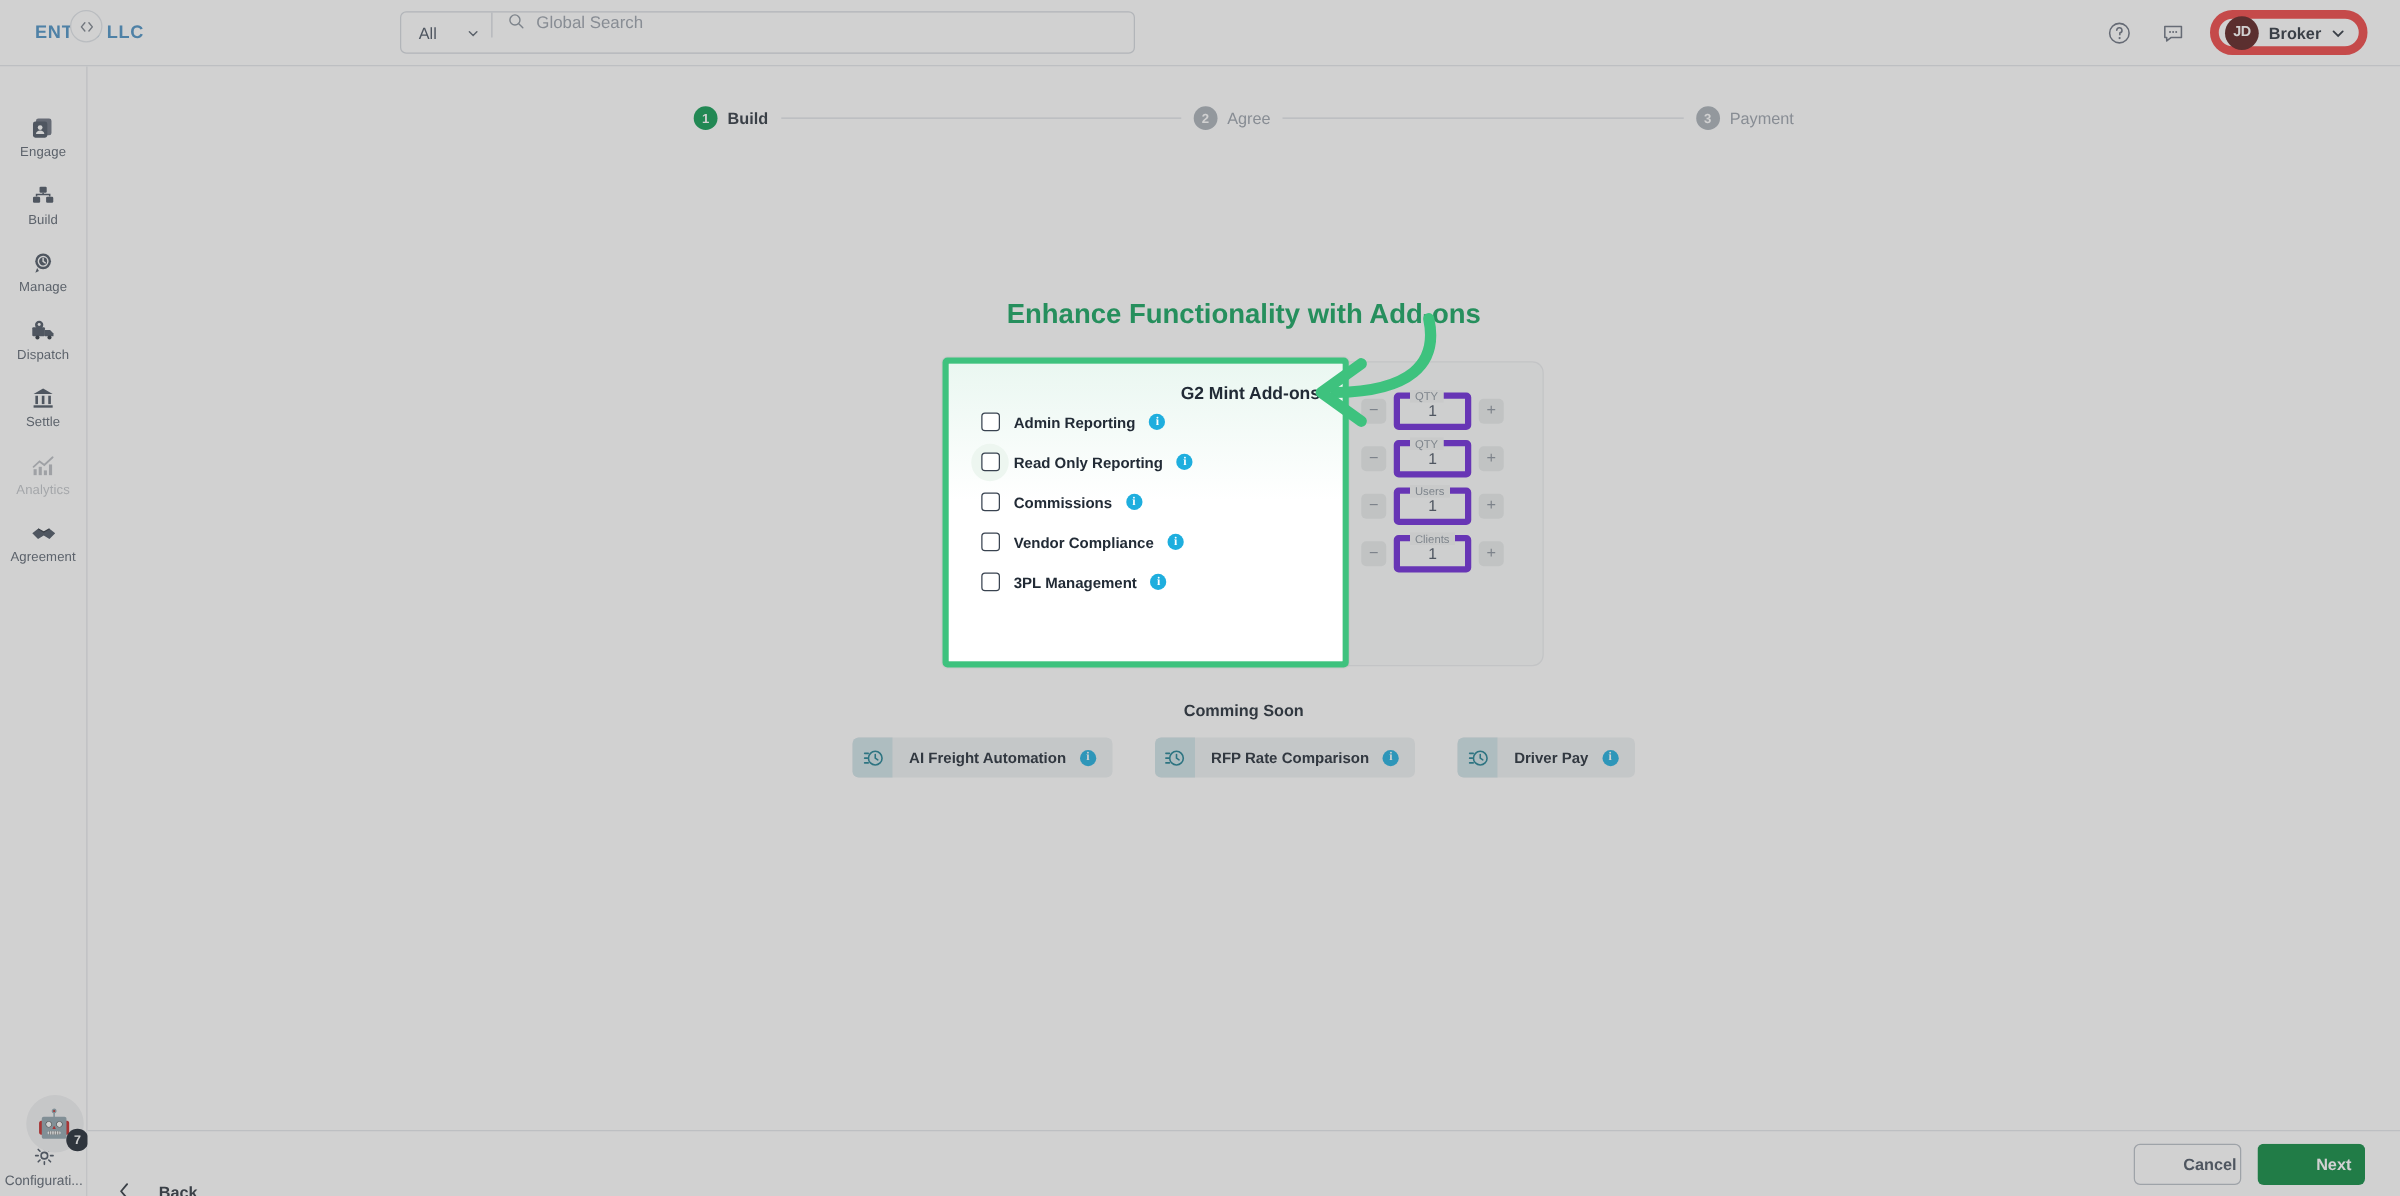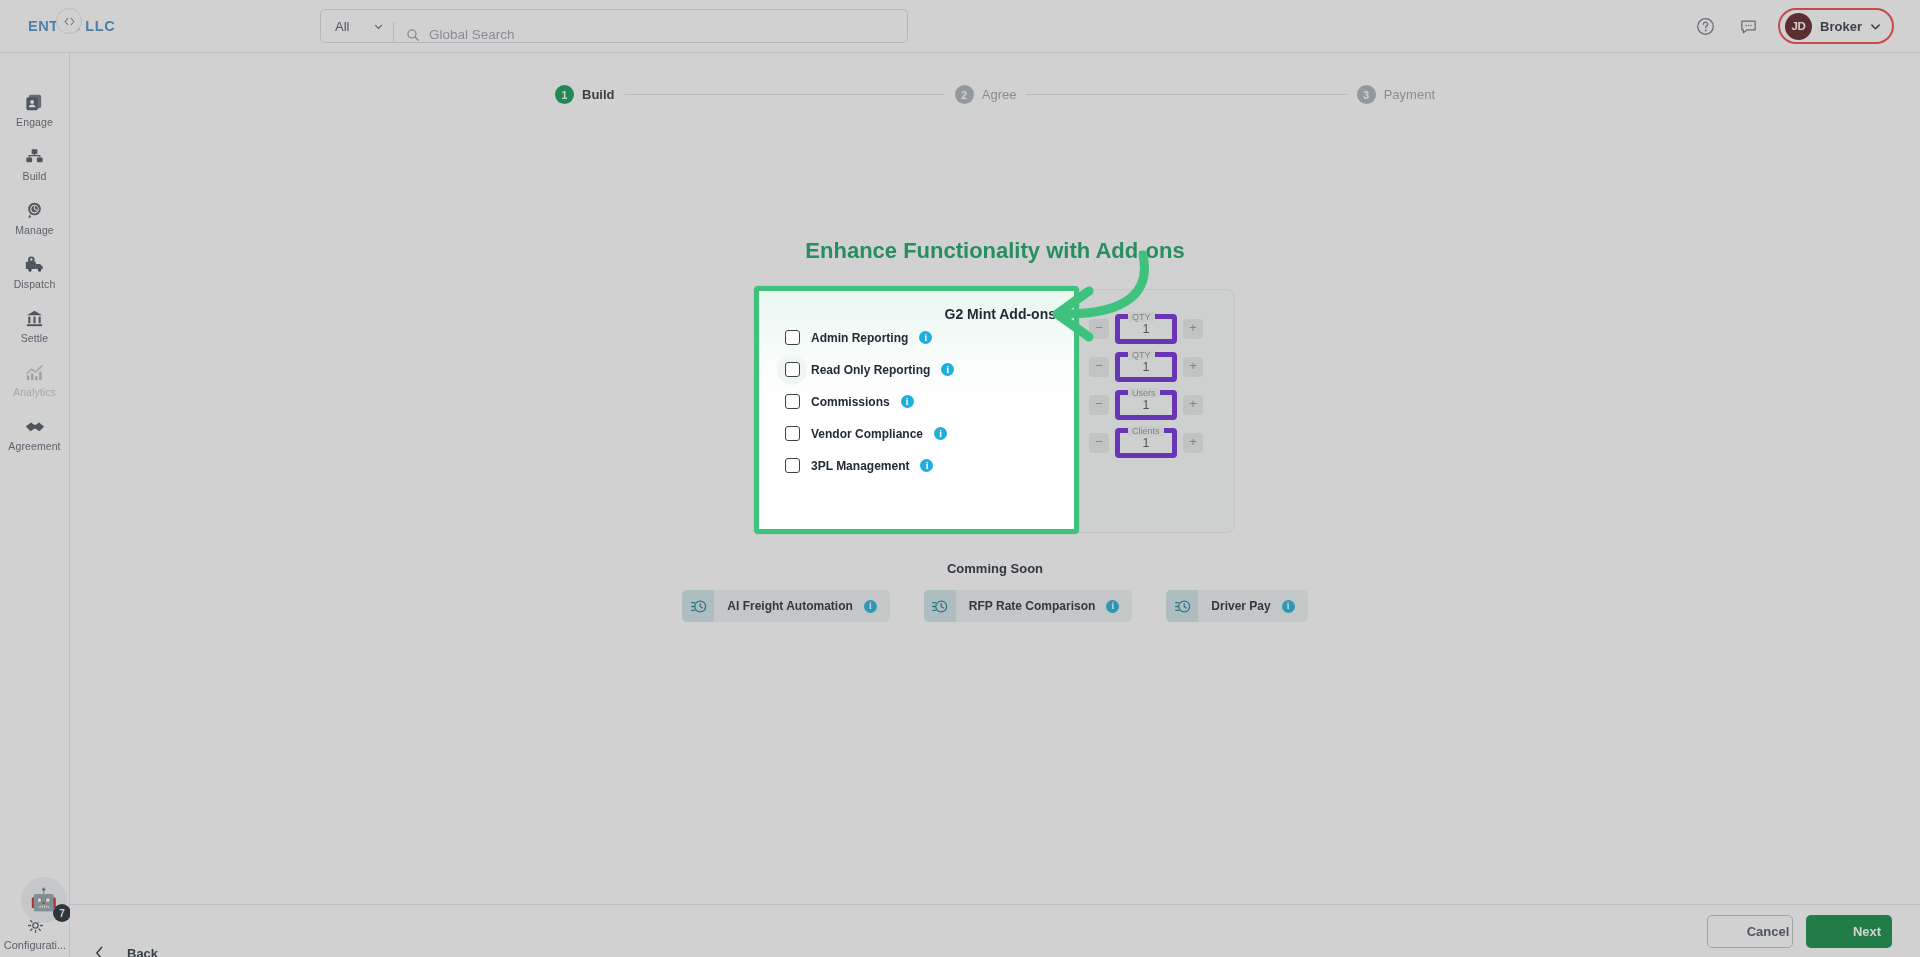--- a/index.html
+++ b/index.html
@@ -33,21 +33,21 @@
   }
   .brand {
     width: 215px;
     padding-left: 28px;
     font-size: 14.5px;
     font-weight: bold;
     letter-spacing: .6px;
     color: #4a90c4;
   }
   .search-wrap {
-    display: flex; align-items: flex-end;
+    display: flex; align-items: flex-start;
     width: 588px; height: 34px;
     margin-left: 105px;
     border: 1px solid #d4d8de;
     border-radius: 5px;
     background: #fff;
   }
   .search-scope {
     display: flex; align-items: center; justify-content: space-between;
     width: 72px; height: 100%;
     padding: 0 10px 0 14px;
@@ -68,21 +68,21 @@
     gap: 17px; padding-right: 26px;
   }
   .hdr-icon-btn {
     width: 26px; height: 26px;
     display: flex; align-items: center; justify-content: center;
     cursor: pointer;
   }
   .user-chip {
     display: flex; align-items: center; gap: 8px;
     height: 36px; padding: 0 11px 0 5px;
-    border: 2px solid #ef4444; border-radius: 19px;
+    border: 7px solid #ef4444; border-radius: 19px;
     background: #fff; cursor: pointer;
   }
   .avatar {
     width: 27px; height: 27px; border-radius: 50%;
     background: #5c1f1f; color: #fff;
     display: flex; align-items: center; justify-content: center;
     font-size: 11.5px; font-weight: bold; letter-spacing: -.3px;
   }
   .user-role { font-size: 13px; color: #2f3640; font-weight: bold; }
 

